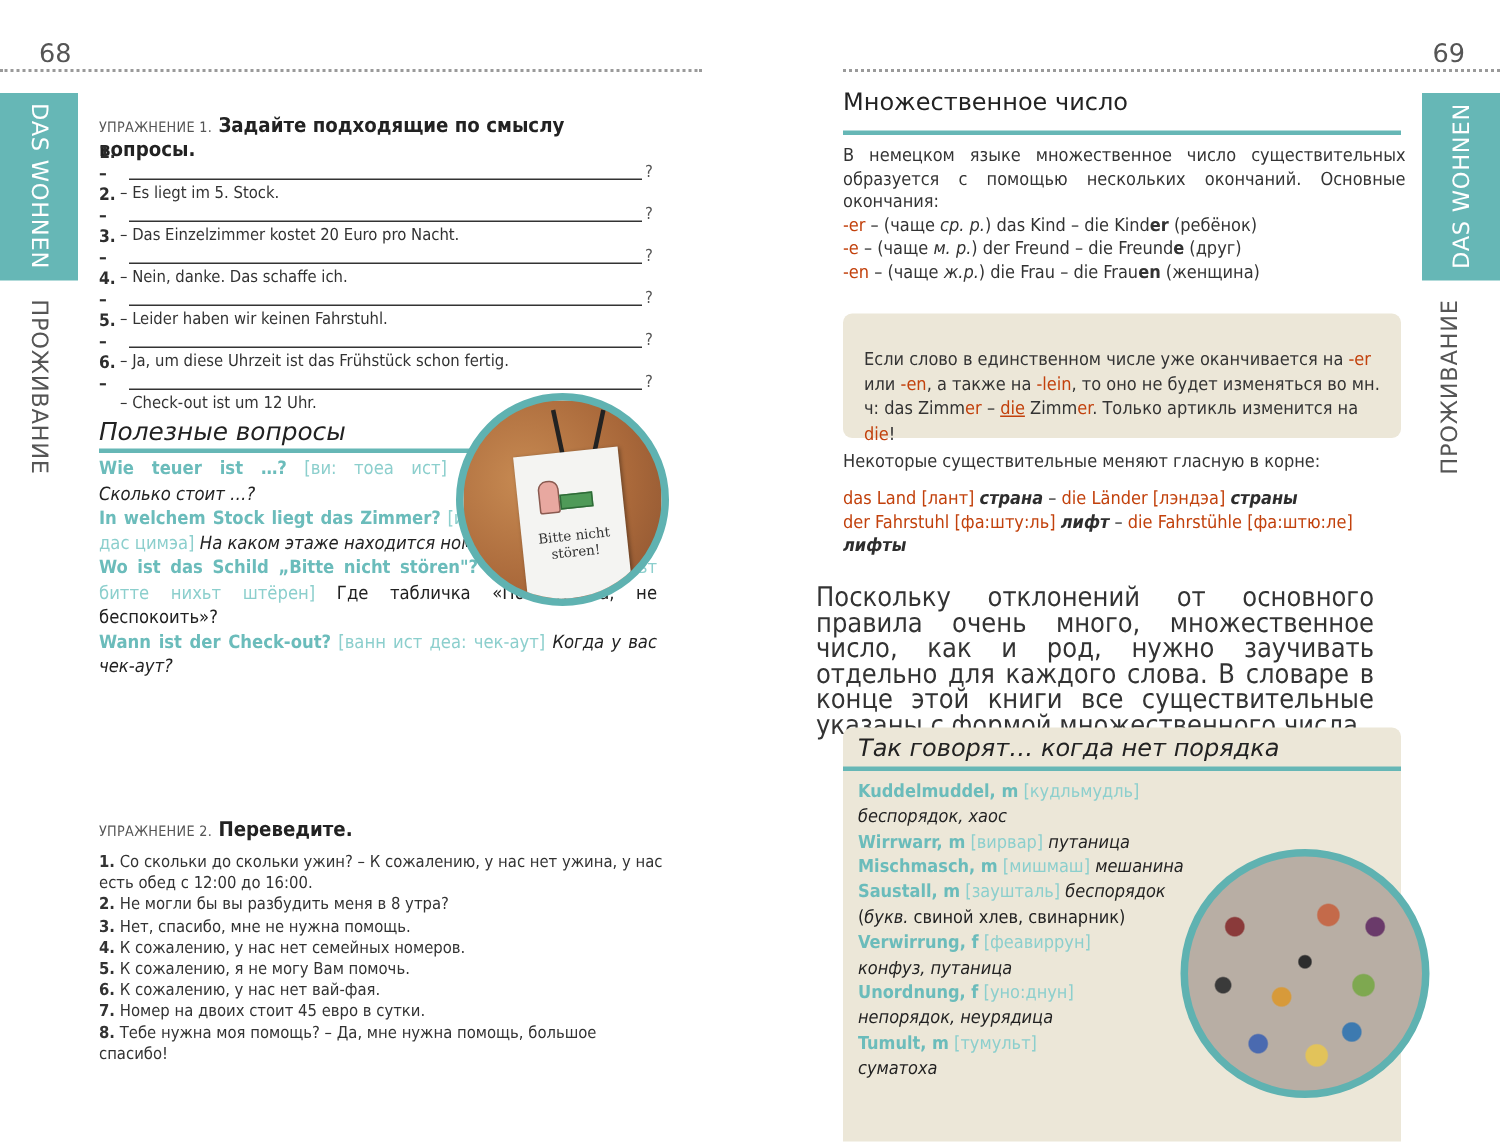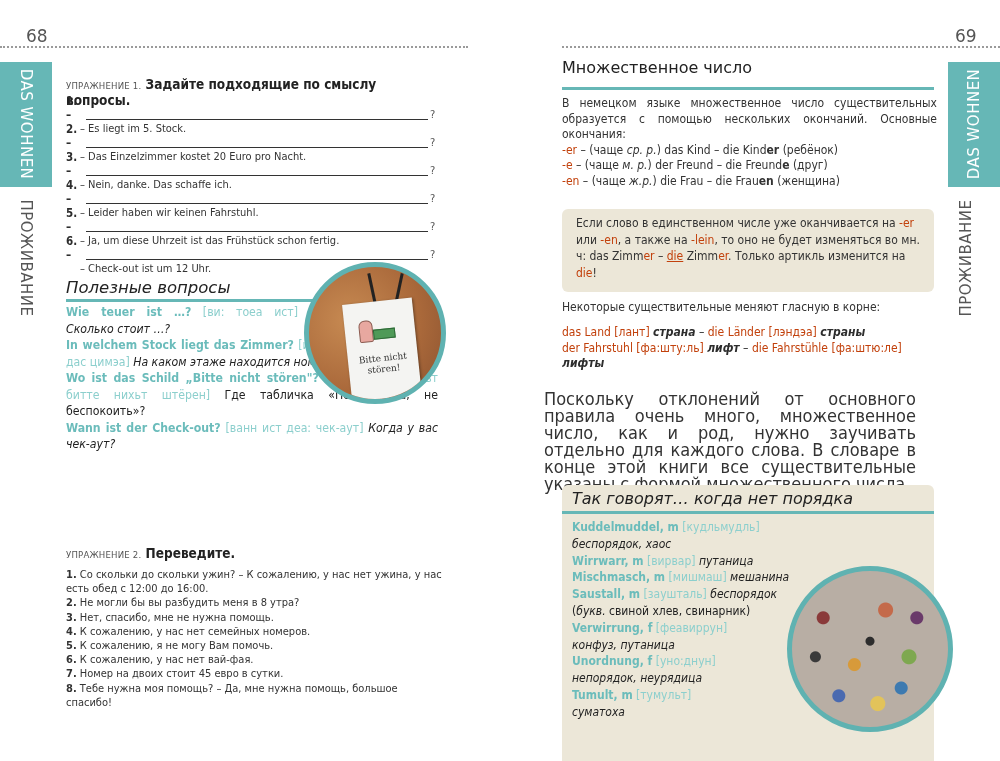--- a/index.html
+++ b/index.html
@@ -34,21 +34,21 @@
   .pron { color: #8ccfcd; font-weight: normal; }
 
   .photo-circle { position: absolute; border-radius: 50%; border: 5px solid #5fb2b1; overflow: hidden; }
   .ex2 { position: absolute; left: 66px; top: 546px; width: 380px; font-size: 11px; line-height: 14.2px; color: #333; }
   .ex2 .num { font-weight: bold; }
 
   
   .rp-title { position: absolute; left: 562px; top: 58px; font-size: 16px; font-weight: normal; color: #222; font-family: "DejaVu Sans", sans-serif; }
   .rp-rule { position: absolute; left: 562px; top: 87px; width: 372px; height: 3px; background: #66b7b6; }
   .rp-intro { position: absolute; left: 562px; top: 96px; width: 375px; font-size: 12px; line-height: 15.5px; color: #333; }
-  .info-box { position: absolute; left: 562px; top: 209px; width: 372px; height: 83px; background: #ece7d8; border-radius: 6px; padding: 6px 14px; font-size: 12px; line-height: 16.5px; color: #333; }
+  .info-box { position: absolute; left: 562px; top: 209px; width: 372px; height: 83px; background: #ece7d8; border-radius: 6px; padding: 22px 14px; font-size: 12px; line-height: 16.5px; color: #333; }
   .rp-p2 { position: absolute; left: 562px; top: 300px; width: 375px; font-size: 12px; line-height: 15px; color: #333; }
   .rp-examples { position: absolute; left: 562px; top: 325px; width: 375px; font-size: 12px; line-height: 15.5px; }
   .rp-p3 { position: absolute; left: 544px; top: 390px; width: 372px; font-size: 18px; line-height: 17px; color: #333; text-align: justify; }
   .say-box { position: absolute; left: 562px; top: 485px; width: 372px; height: 288px; background: #ece7d8; border-radius: 6px; }
   .say-title { position: absolute; left: 10px; top: 4px; font-size: 16px; font-style: italic; color: #222; font-family: "DejaVu Sans", sans-serif; }
   .say-rule { position: absolute; left: 0; top: 26px; width: 372px; height: 3px; background: #66b7b6; }
   .say-list { position: absolute; left: 10px; top: 34px; width: 260px; font-size: 12px; line-height: 16.8px; color: #222; }
 </style>
 </head>
 <body>

